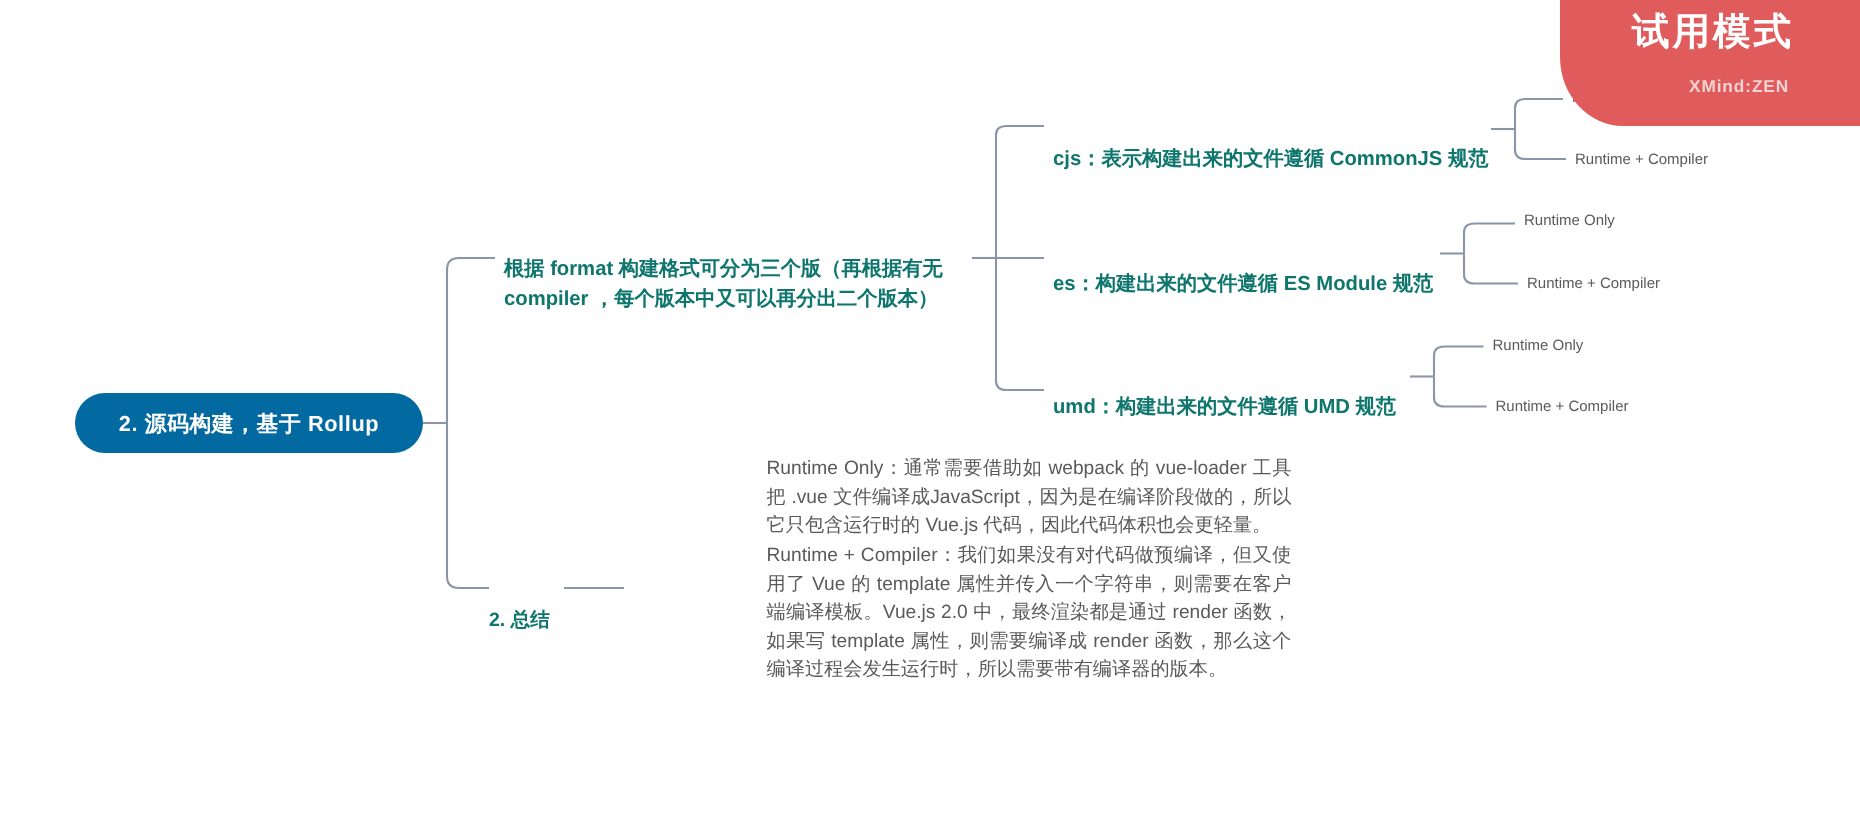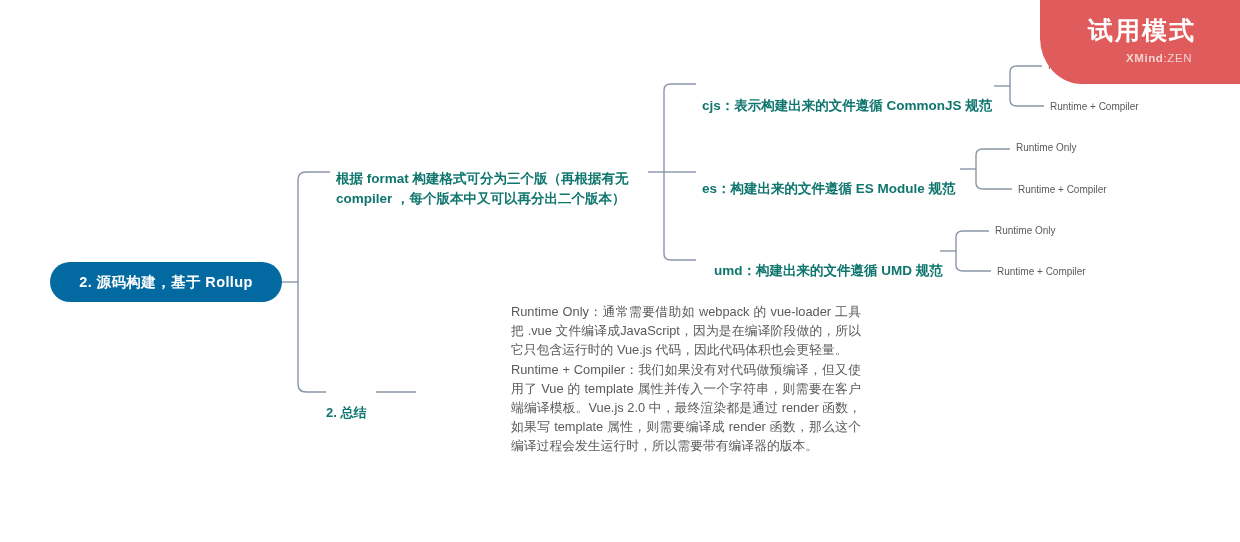--- a/index.html
+++ b/index.html
@@ -67,21 +67,21 @@
     width: 310px;
   }
   .t-summary {
     left: 326px;
     top: 383px;
     width: 120px;
   }
 
   .t-cjs   { left: 702px; top: 76px;  width: 300px; }
   .t-es    { left: 702px; top: 159px; width: 260px; }
-  .t-umd   { left: 702px; top: 241px; width: 250px; margin-left: 12px; }
+  .t-umd   { left: 702px; top: 241px; width: 250px; }
 
   .leaf {
     position: absolute;
     font-size: 10px;
     line-height: 20px;
     color: #5a5a5a;
     white-space: nowrap;
   }
   .l-cjs-ro { left: 1048px; top: 56px; }
   .l-cjs-rc { left: 1050px; top: 97px; }
@@ -111,36 +111,36 @@
     width: 200px;
     height: 84px;
     background: #e05c5c;
     color: #ffffff;
     border-bottom-left-radius: 42px 46px;
     overflow: hidden;
   }
   .trial-ribbon .trial-text {
     position: absolute;
     left: 48px;
-    top: 14px;
+    top: 4px;
     font-size: 25px;
     font-weight: bold;
     letter-spacing: 2px;
   }
   .trial-ribbon .brand {
     position: absolute;
     left: 86px;
     top: 52px;
     font-size: 11.5px;
     font-weight: bold;
     letter-spacing: 0.6px;
     color: #f3d2d2;
   }
   .trial-ribbon .brand .zen {
-    font-weight: normal;
+    font-weight: bold;
     margin-top: 36px;
   }
 </style>
 </head>
 <body>
 
 <div class="canvas">
 
   <svg class="connectors" viewBox="0 0 1240 542">
     <g fill="none" stroke="#8a95a8" stroke-width="1.4">

